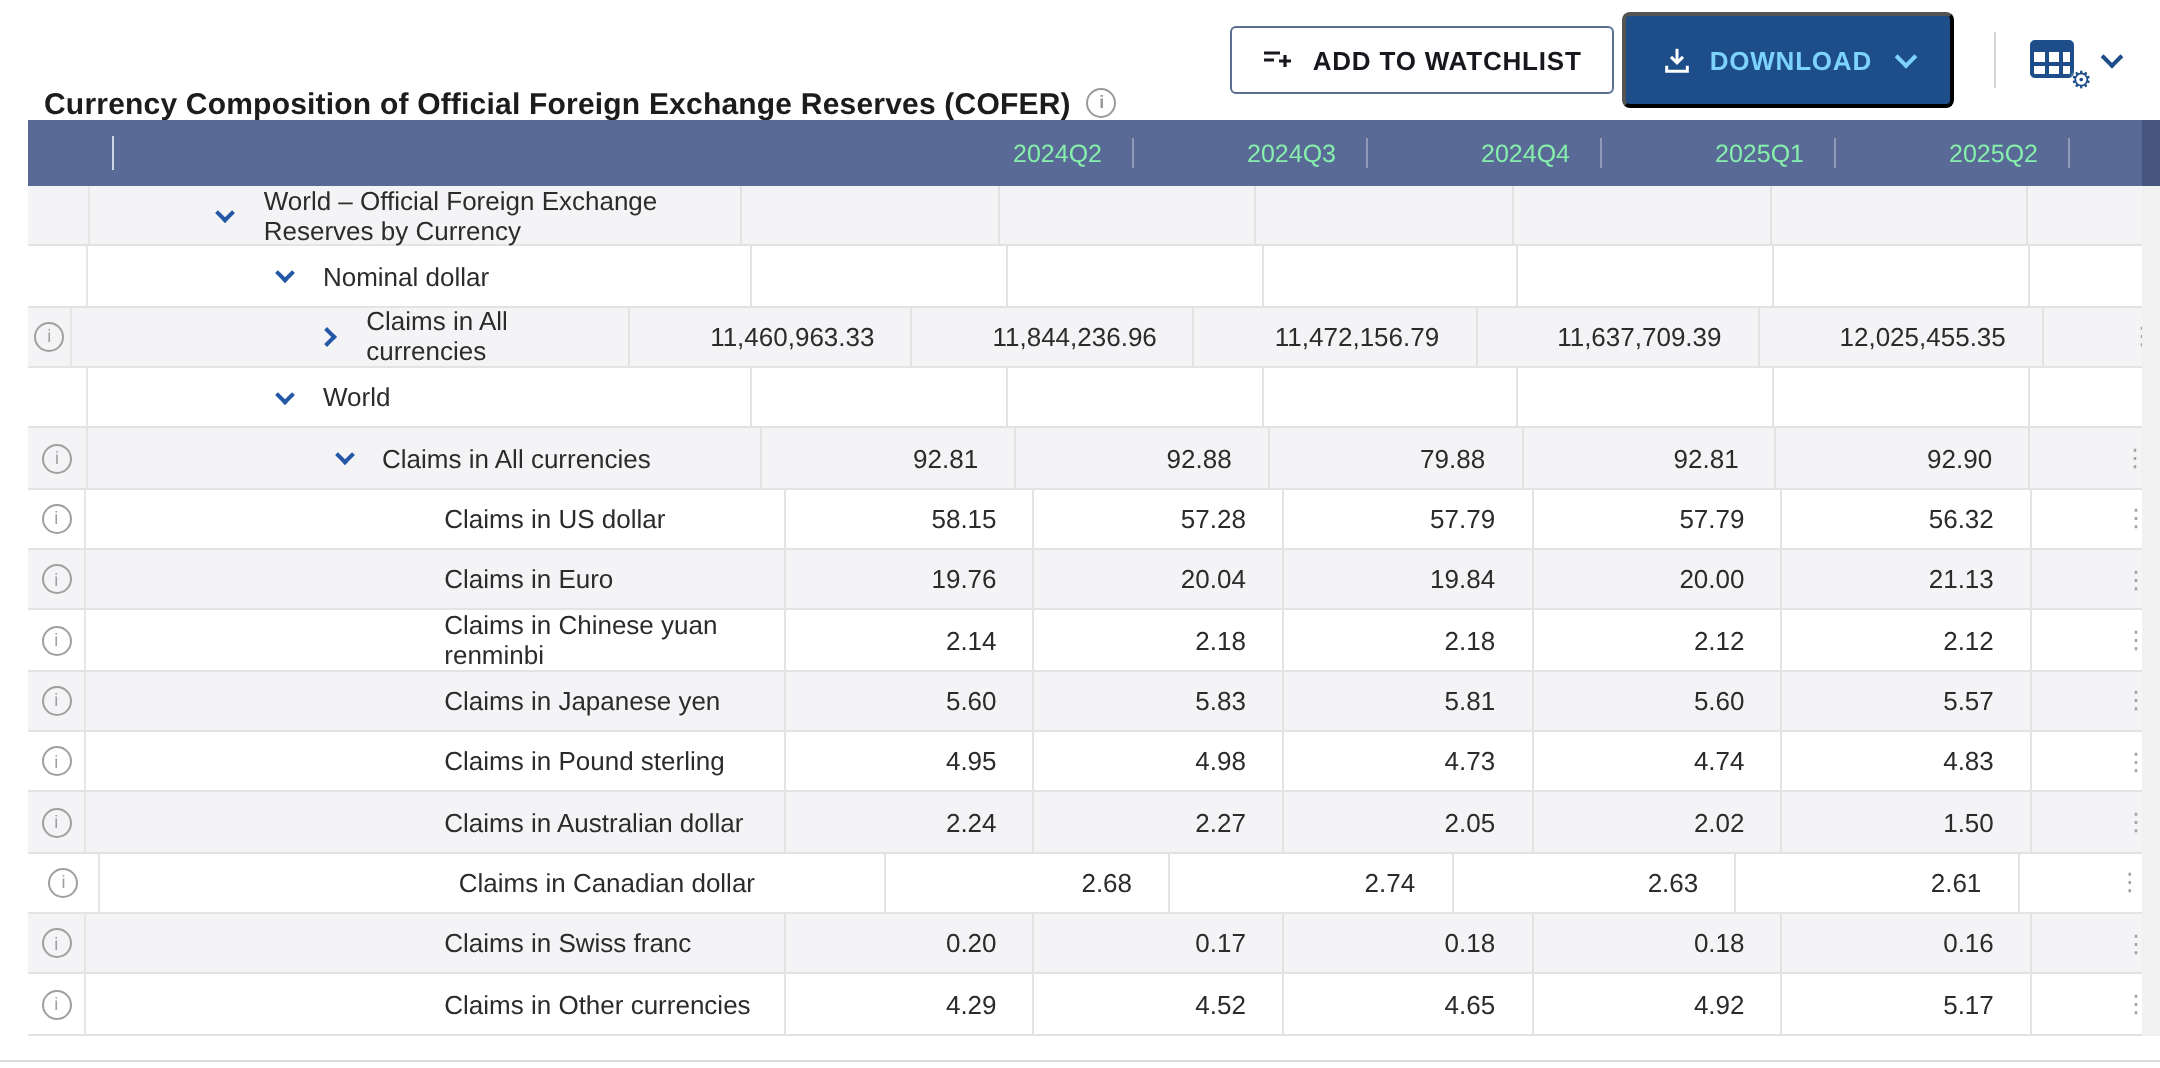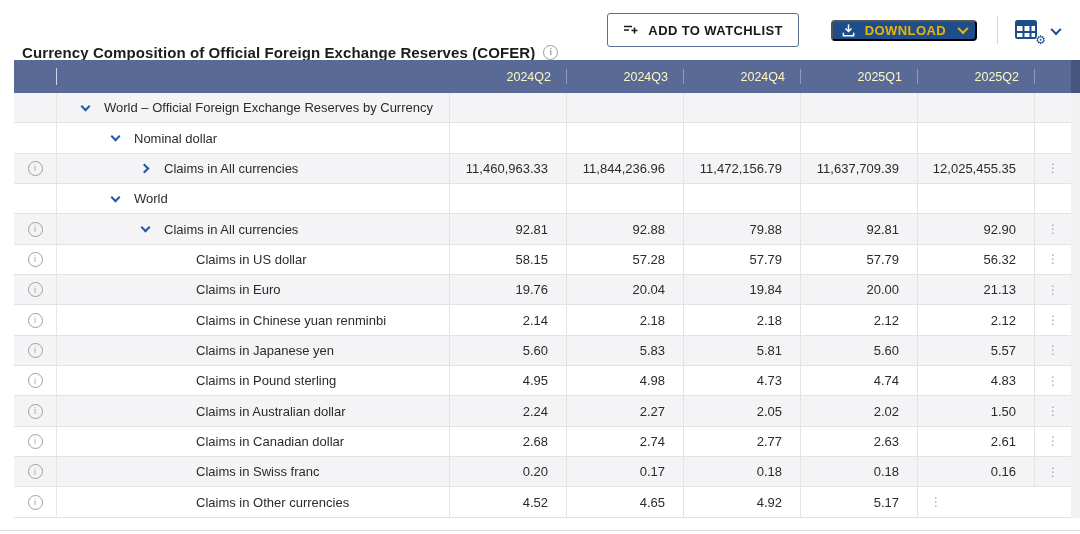--- a/index.html
+++ b/index.html
@@ -1,58 +1,58 @@
 <!DOCTYPE html>
 <html><head>
 <meta charset="utf-8">
 <style>
   * { margin:0; padding:0; box-sizing:border-box; }
   html,body { width:1080px; height:534px; background:#fff; overflow:hidden;
               font-family:"Liberation Sans","DejaVu Sans",sans-serif; }
 
   
   .topbar { height:60px; display:flex; align-items:center; padding:0 20px 0 22px; }
-  .title-wrap { display:flex; align-items:center; gap:8px;margin-top:44px; }
+  .title-wrap { display:flex; align-items:flex-start; gap:8px;margin-top:44px; }
   .page-title { font-size:15px; font-weight:700; color:#1c1c1c; letter-spacing:.1px; }
   .info-circle { width:15px; height:15px; border:1.2px solid #9a9a9a; border-radius:50%;
                  color:#9a9a9a; font-size:9px; display:inline-flex; align-items:center;
                  justify-content:center; font-weight:700; flex:0 0 auto; }
   .topbar-right { margin-left:auto; display:flex; align-items:center; }
   .btn { display:inline-flex; align-items:center; gap:9px; cursor:pointer;
          font-weight:700; letter-spacing:.4px; border-radius:3px; }
   .btn-outline { height:34px; padding:0 15px; border:1px solid #5b6d91; background:#fff;
-                 color:#16181d; font-size:13px; margin-right:32px; }
-  .btn-filled { height:21px; padding:0 8px; background:#1d4e89; color:#eab308;
+                 color:#16181d; font-size:13px; margin-right:4px; }
+  .btn-filled { height:48px; padding:0 18px; background:#1d4e89; color:#7dd3fc;
                 font-size:13px; border-radius:4px; }
   .vdivider { width:1px; height:28px; background:#d4d4d4; margin:0 16px 0 20px; }
   .chev-css { width:8px; height:8px; border-right:2px solid currentColor;
               border-bottom:2px solid currentColor; transform:rotate(45deg) translate(-1px,-1px);
               display:inline-block; }
   .grid-settings { position:relative; width:30px; height:26px; color:#1d4e89;
                    display:inline-flex; align-items:center; cursor:pointer; }
   .grid-settings .gear { position:absolute; right:-2px; bottom:-4px; font-size:12px;
                          color:#1d4e89; text-shadow:0 0 2px #fff, 0 0 2px #fff; }
   .grid-chev { color:#1d4e89; margin-left:8px; cursor:pointer; }
 
   
   .grid { position:absolute; left:14px; top:60px; width:1066px; }
   .grid-header { display:flex; height:33px; background:#5a6a96; }
-  .gh-cell { color:#fef9c3; font-size:12.5px; display:flex; align-items:center;
+  .gh-cell { color:#86efac; font-size:12.5px; display:flex; align-items:center;
              justify-content:flex-end; padding-right:16px; position:relative; }
   .gh-icon { width:43px; position:relative; }
   .gh-icon::after { content:""; position:absolute; right:0; top:8px; height:17px;
                     width:1px; background:#cfd5e4; }
   .gh-label { width:393px; }
   .gh-q { width:117px; }
   .gh-q::after { content:""; position:absolute; right:0; top:9px; height:15px;
                  width:1px; background:#8f9ab9; }
   .gh-kebab { width:36px; }
   .gh-scroll { width:9px; background:#47567e; }
 
-  .trow { display:flex; height:30.35px; border-bottom:1px solid #e3e3e3; background:#fff; }
+  .trow { display:flex; height:30.35px; border-bottom:1px solid #e3e3e3; background:#fff;gap:40px; }
   .trow.stripe { background:#f4f4f6; }
   .cell { display:flex; align-items:center; }
   .icon-cell { width:43px; justify-content:center; border-right:1px solid #e6e6e6; }
   .label-cell { width:393px; border-right:1px solid #e3e3e3; font-size:13px; color:#2b2b2b; }
   .val { width:117px; justify-content:flex-end; padding-right:18px; font-size:13px;
          color:#2b2b2b; border-right:1px solid #e3e3e3; }
   .kebab-cell { width:36px; justify-content:center; color:#a3a3a3; font-size:12px;
                 cursor:pointer; letter-spacing:0; }
   .scroll-strip { position:absolute; right:0; top:33px; width:9px; height:425px;
                   background:#f1f1f1; }
@@ -302,21 +302,20 @@
 
   <div class="trow">
     <div class="cell icon-cell">
         <span class="row-info">i</span>
       </div>
     <div class="cell label-cell indent-4">
       <span>Claims in Canadian dollar</span>
     </div>
     <div class="cell val">2.68</div>
     <div class="cell val">2.74</div>
-    <div class="cell val">2.77</div>
     <div class="cell val">2.63</div>
     <div class="cell val">2.61</div>
     <div class="cell kebab-cell">⋮</div>
   </div>
 
   <div class="trow stripe">
     <div class="cell icon-cell">
         <span class="row-info">i</span>
       </div>
     <div class="cell label-cell indent-4">
@@ -330,20 +329,21 @@
     <div class="cell kebab-cell">⋮</div>
   </div>
 
   <div class="trow">
     <div class="cell icon-cell">
         <span class="row-info">i</span>
       </div>
     <div class="cell label-cell indent-4">
       <span>Claims in Other currencies</span>
     </div>
+    <div class="cell val">4.29</div>
     <div class="cell val">4.52</div>
     <div class="cell val">4.65</div>
     <div class="cell val">4.92</div>
     <div class="cell val">5.17</div>
     <div class="cell kebab-cell">⋮</div>
   </div>
 
   <div class="scroll-strip"></div>
 </div>
 

